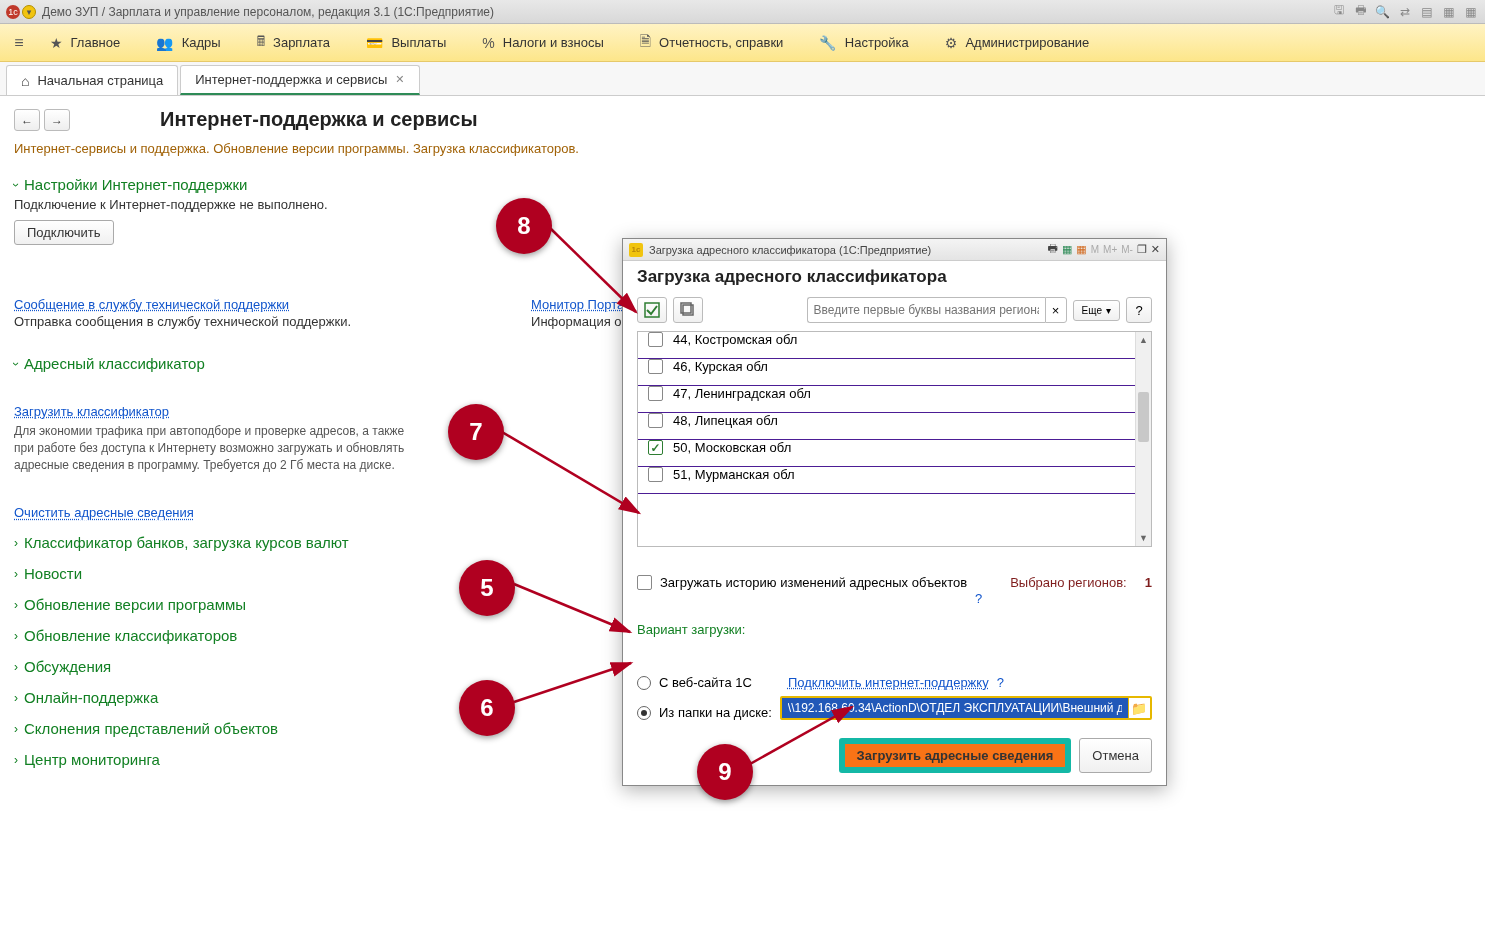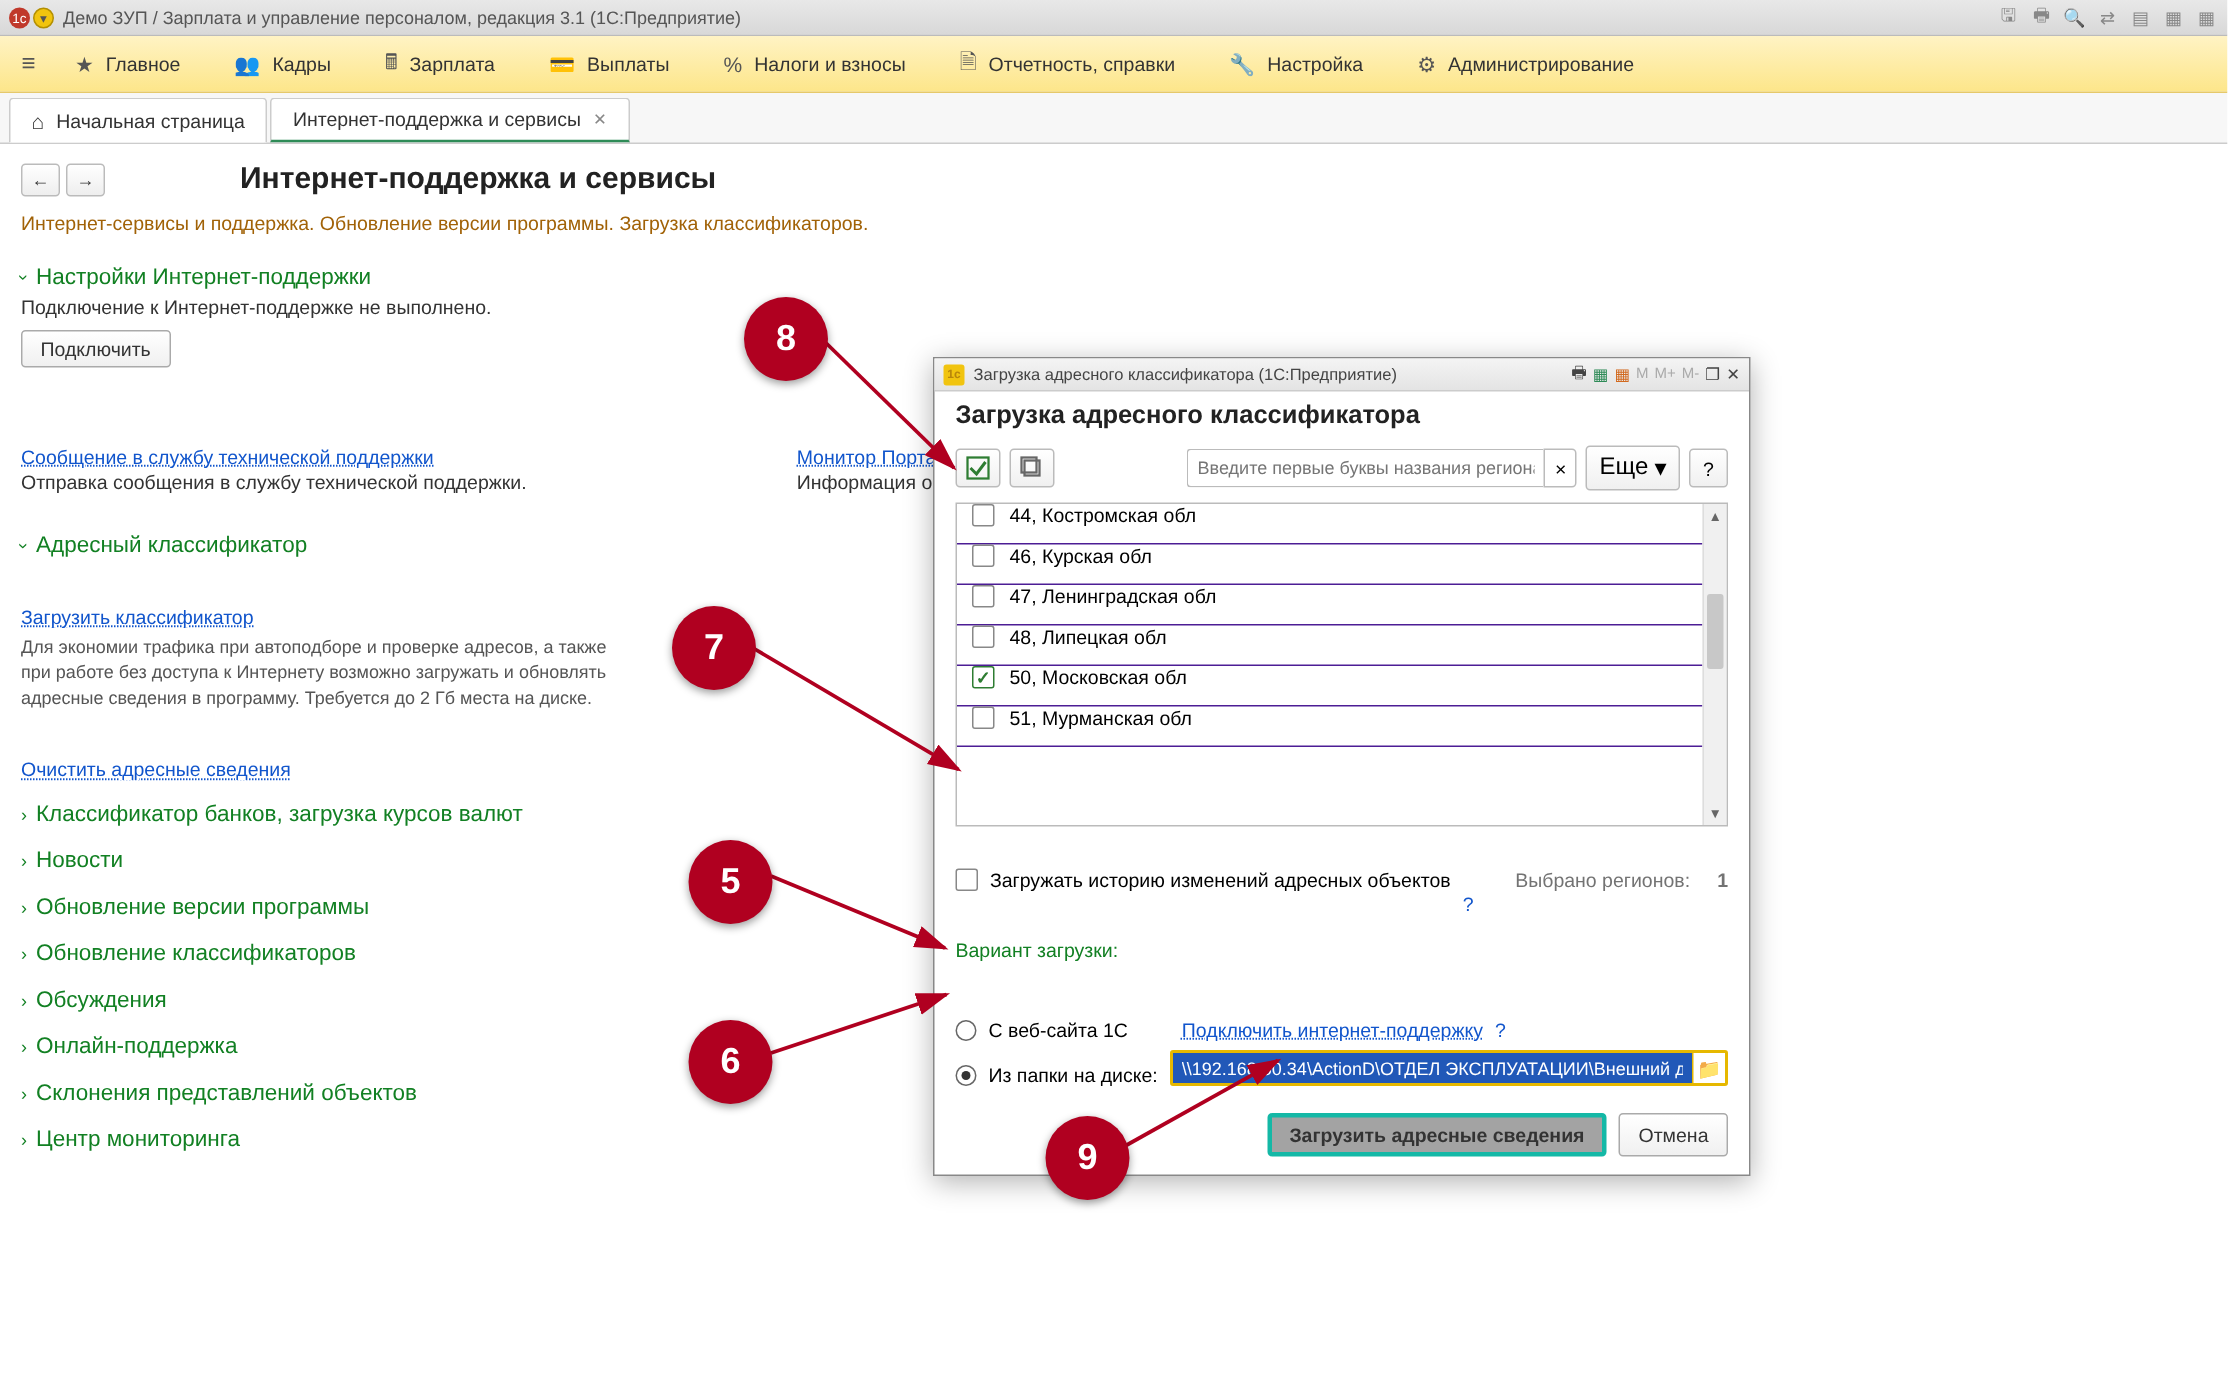--- a/index.html
+++ b/index.html
@@ -89,42 +89,42 @@
   }
   .dlg-titlebar .logo1c { width:14px; height:14px; background:#f1c40f; border-radius:2px; margin-right:6px; display:flex; align-items:center; justify-content:center; font-size:8px; font-weight:bold; color:#b8860b;}
   .dlg-titlebar-right { margin-left:auto; display:flex; gap:4px; align-items:center;}
   .dlg-body { padding:6px 14px 12px 14px; }
   .dlg-heading { font-size:17px; font-weight:bold; margin:0 0 10px 0; color:#222;}
   .dlg-toolbar { display:flex; gap:6px; align-items:center; margin-bottom:8px;}
   .tbtn { width:30px; height:26px; border:1px solid #bbb; border-radius:3px; background:linear-gradient(#fff,#f0f0f0); display:flex; align-items:center; justify-content:center; cursor:pointer; font-size:13px; color:#555;}
   .searchbox { flex:0 0 auto; width:260px; display:flex; margin-left:auto;}
   .searchbox input { flex:1; border:1px solid #bbb; border-right:none; padding:3px 6px; font-size:12px; color:#333; height:26px; border-radius:3px 0 0 3px; }
   .searchbox .clr { width:22px; border:1px solid #bbb; background:#fff; display:flex; align-items:center; justify-content:center; cursor:pointer; border-radius:0 3px 3px 0;}
-  .more-btn { border:1px solid #bbb; border-radius:3px; background:linear-gradient(#fff,#f0f0f0); padding:4px 8px; display:flex; align-items:center; gap:4px; cursor:pointer; font-size:16px;text-align:center;}
+  .more-btn { border:1px solid #bbb; border-radius:3px; background:linear-gradient(#fff,#f0f0f0); padding:4px 8px; display:flex; align-items:center; gap:4px; cursor:pointer; font-size:10px;text-align:center;}
   .help-btn { width:26px; height:26px; border:1px solid #bbb; border-radius:3px; background:linear-gradient(#fff,#f0f0f0); display:flex; align-items:center; justify-content:center; cursor:pointer;}
   .region-list { border:1px solid #bbb; height:216px; overflow:hidden; position:relative; background:#fff;}
   .region-list-inner { position:absolute; top:0; left:0; right:16px; }
   .region-row { height:27px; display:flex; padding:0 10px; border-bottom:1px solid #4c1d95; gap:10px; }
   .chk { width:15px; height:15px; border:1px solid #888; border-radius:2px; background:#fff; display:flex; align-items:center; justify-content:center; cursor:pointer; flex-shrink:0;}
   .chk.checked { background:#fff; border-color:#2e7d32;}
   .chk.checked::after { content:'\2713'; color:#2e7d32; font-size:12px; font-weight:bold;}
   .scrollbar { position:absolute; right:0; top:0; bottom:0; width:16px; background:#f0f0f0; border-left:1px solid #ddd;}
   .scroll-arrow { height:16px; display:flex; align-items:center; justify-content:center; color:#666; font-size:9px; cursor:pointer;}
   .scroll-thumb { position:absolute; left:2px; right:2px; top:60px; height:50px; background:#c8c8c8; border-radius:2px;}
   .below-list { display:flex; align-items:center; gap:8px; margin-top:12px; }
-  .sel-count { margin-left:auto; color:#737373; }
+  .sel-count { margin-left:auto; color:#7f1d1d; }
   .variant-head { color:#128023; margin-top:16px; margin-bottom:6px; font-size:13px;}
   .radio-row { display:flex; align-items:flex-end; gap:8px; margin:6px 0;}
   .radio { width:14px; height:14px; border:1px solid #666; border-radius:50%; display:flex; align-items:center; justify-content:center; cursor:pointer; background:#fff;}
   .radio.sel::after { content:''; width:6px; height:6px; border-radius:50%; background:#333;}
   .path-input-wrap { flex:1; display:flex; border:2px solid #e6b800; border-radius:2px;}
   .path-input-wrap input { flex:1; border:none; background:#2158b8; color:#fff; padding:2px 6px; font-size:12px; height:20px;}
   .path-input-wrap .browse { width:22px; background:#fff; display:flex; align-items:center; justify-content:center; cursor:pointer; border-left:1px solid #e6b800;}
   .dlg-footer { display:flex; gap:8px; justify-content:flex-end; margin-top:18px;}
-  .btn-yellow { border:3px solid #14b8a6; background:#a3a3a3; font-weight:bold; }
+  .btn-yellow { border:6px solid #14b8a6; background:#f97316; font-weight:bold; }
 
   
   .marker {
     position:absolute;
     width:56px; height:56px; border-radius:50%;
     background:#b00020; color:#fff;
     display:flex; align-items:center; justify-content:center;
     font-size:24px; font-weight:bold;
     z-index:50;
     box-shadow:0 2px 6px rgba(0,0,0,.4);

